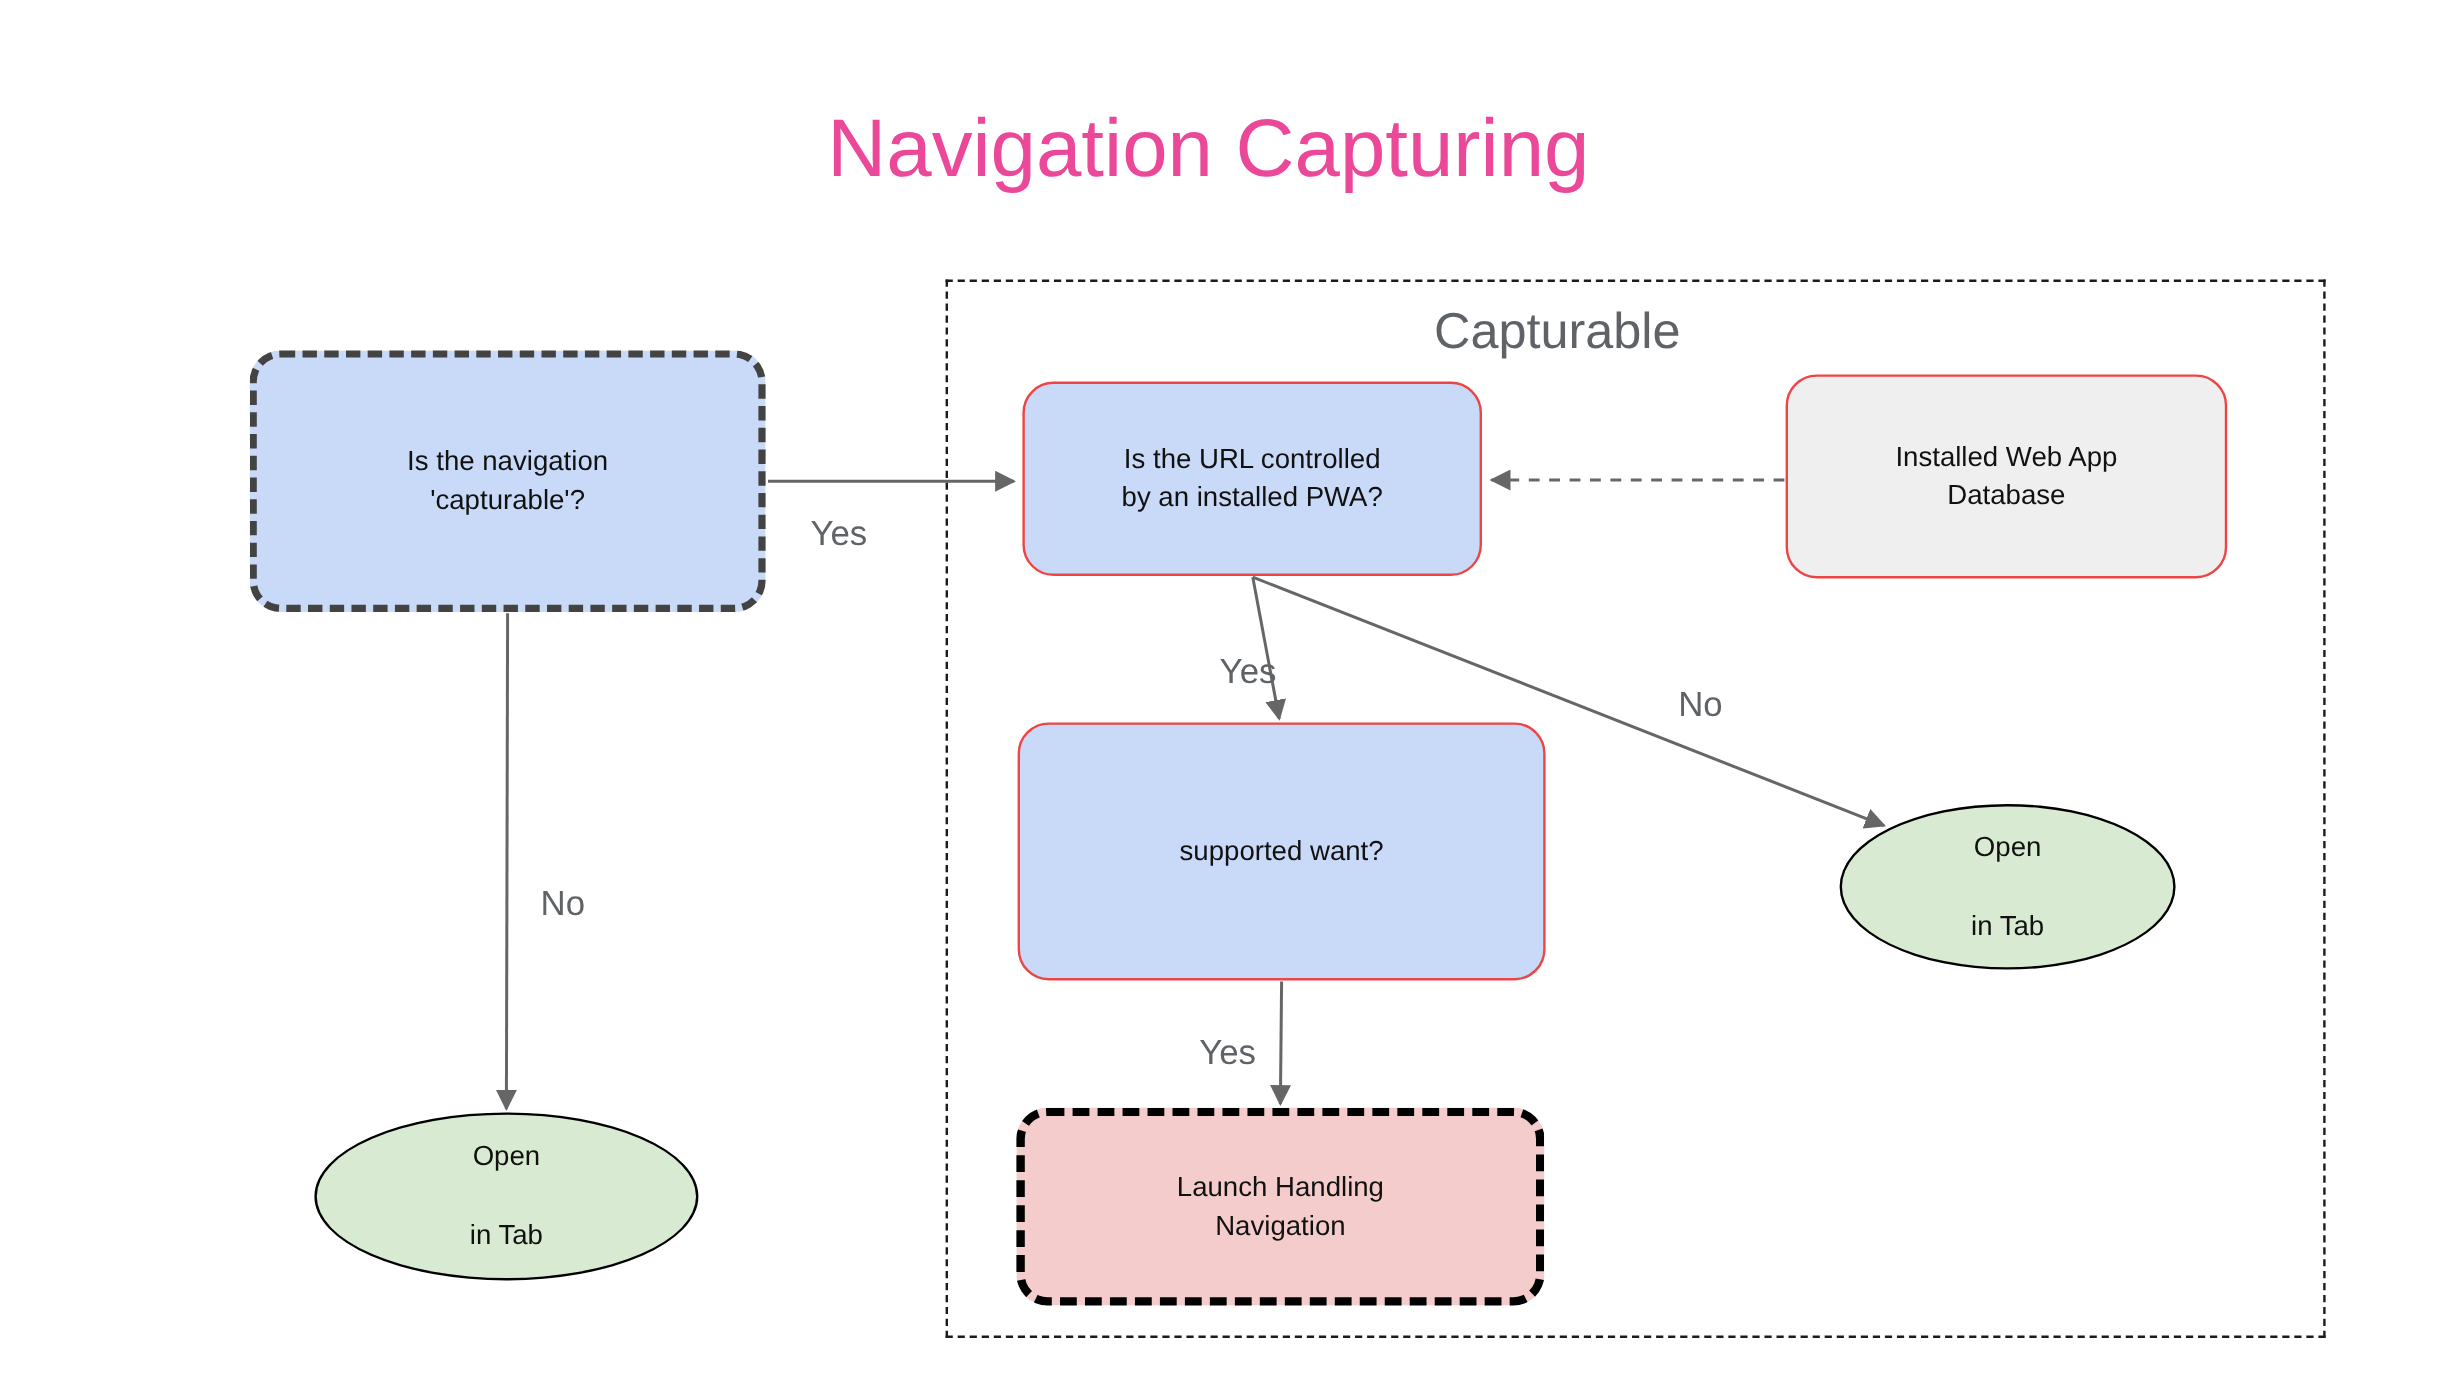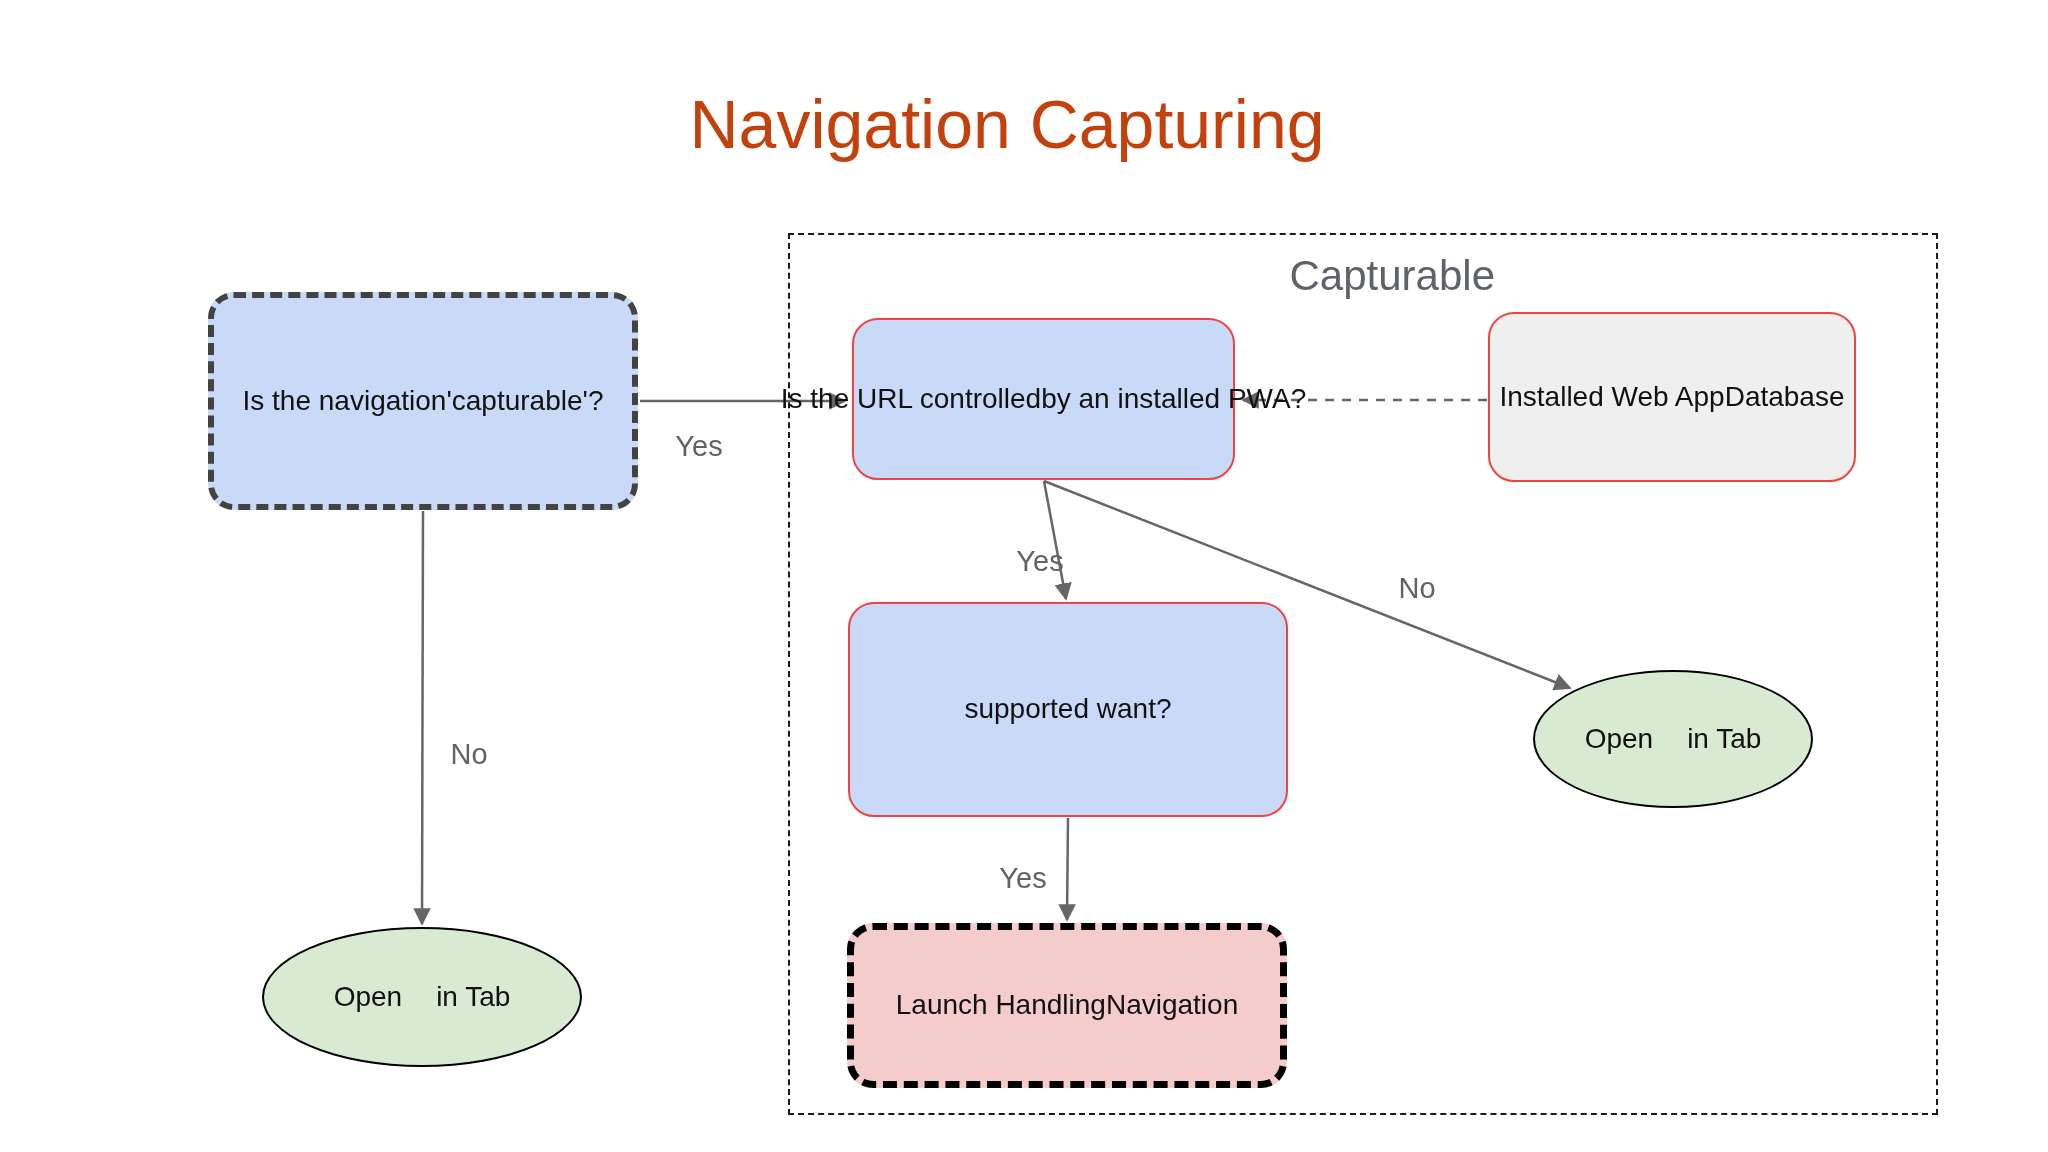--- a/index.html
+++ b/index.html
@@ -2,35 +2,35 @@
 <html style="--node-blue: #c9daf8; --node-gray: #efefef; --node-pink: #f4cccc; --node-green: #d9ead3; --arrow-gray: #666666; --label-gray: #5f6368;"><head>
 <meta charset="utf-8">
 <style>
   html,body{margin:0;padding:0;background:#ffffff;}
   .canvas{
     position:relative;width:2048px;height:1152px;overflow:hidden;
     font-family:"Liberation Sans", sans-serif;background:#fff;
   }
   .title{
     position:absolute;left:507px;top:85px;width:1000px;
-    font-size:68px;color:#c2410c;text-align:center;letter-spacing:0;
+    font-size:68px;color:#ec4899;text-align:center;letter-spacing:0;
     font-weight:400;
   }
   .group-box{
     position:absolute;left:788px;top:233px;width:1150px;height:882px;
     border:2px dashed #1b1b1b;box-sizing:border-box;background:transparent;
   }
   .group-label{
-    position:absolute;left:1195px;top:252px;width:300px;text-align:right;
+    position:absolute;left:1195px;top:252px;width:300px;text-align:left;
     font-size:42px;color:var(--label-gray);font-weight:400;
   }
   .node{
     position:absolute;box-sizing:border-box;
-    display:flex;flex-direction:row;align-items:center;justify-content:center;
-    text-align:center;font-size:28px;line-height:1.38;color:#111;
+    display:flex;flex-direction:column;align-items:center;justify-content:center;
+    text-align:center;font-size:23px;line-height:1.38;color:#111;
   }
   .node span{display:block;white-space:nowrap;}
   .rounded{border-radius:26px;}
   .blue{background:var(--node-blue);}
   .gray{background:var(--node-gray);}
   .pink{background:var(--node-pink);}
   .green{background:var(--node-green);}
   .thin-border{border:2px solid #ef4444;}
   .dash-dark{border:6px dashed #434343;}
   .dash-black{border:7px dashed #000;}

